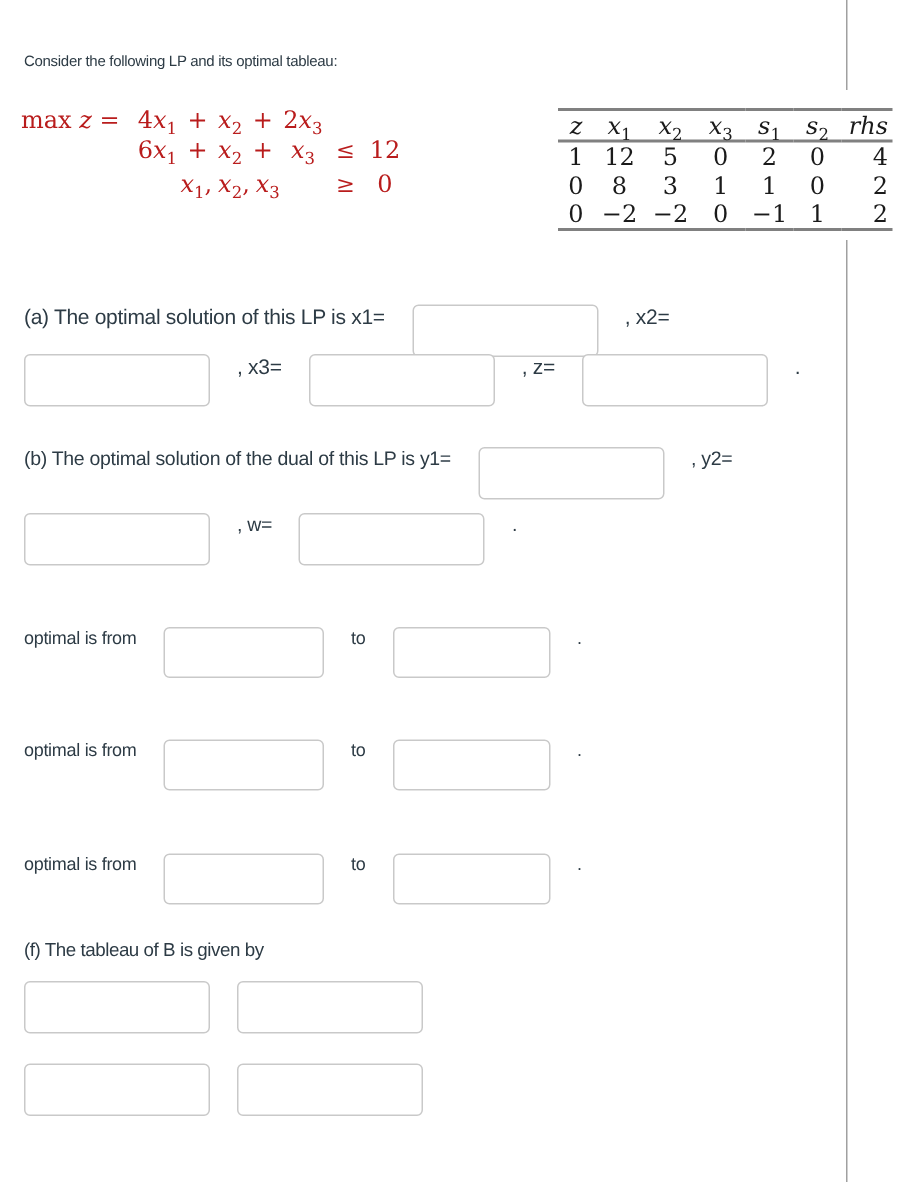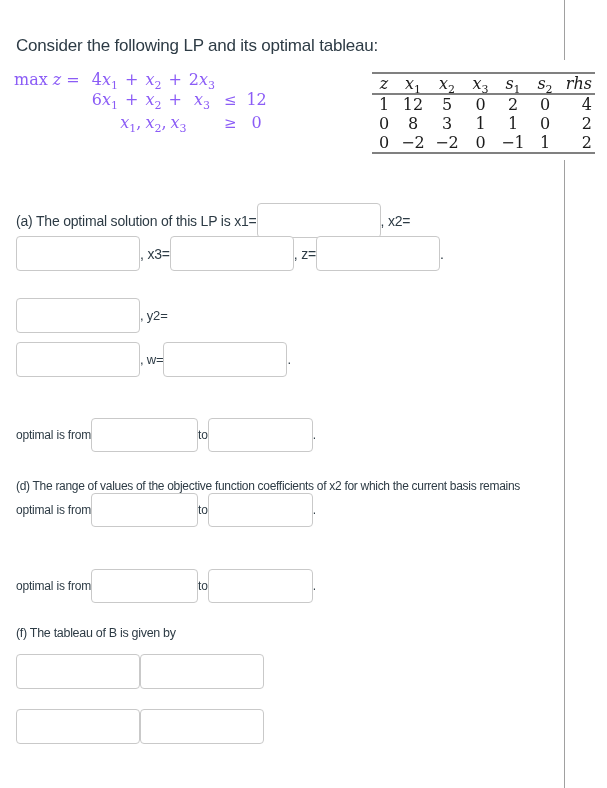--- a/index.html
+++ b/index.html
@@ -1,23 +1,23 @@
 <!DOCTYPE html>
 <html><head>
 <meta charset="utf-8">
 <style>
   html,body{margin:0;padding:0;background:#fff;}
   .page{position:relative;width:607px;height:788px;background:#fff;overflow:hidden;
         font-family:"Liberation Sans",sans-serif;color:#2d3b45;}
   .vline{position:absolute;left:564px;top:0;width:1px;height:788px;background:#a0a0a0;z-index:0;}
-  .title{position:absolute;left:16px;top:36px;font-size:17px;letter-spacing:-0.2px;white-space:nowrap;}
+  .title{position:absolute;left:16px;top:36px;font-size:10px;letter-spacing:-0.2px;white-space:nowrap;}
 
   
   .lp{position:absolute;left:14px;top:70px;border-collapse:collapse;
-      font-family:"DejaVu Serif",serif;font-size:16px;color:#8b5cf6;}
+      font-family:"DejaVu Serif",serif;font-size:16px;color:#b91c1c;}
   .lp td{padding:0;height:20px;text-align:center;white-space:nowrap;vertical-align:baseline;}
   .lp td.kw{text-align:left;padding-right:12px;}
   .lp td.op{text-align:center;padding:0 7px;}
   .lp td.rel{text-align:center;padding:0 9px;font-size:15px;}
   .lp td.rhs{min-width:22px;}
   .lp tr:last-child td{padding-top:3px;}
   .mv{font-style:italic;}
   sub{font-size:11px;font-style:normal;line-height:0;}
   .cm{margin-right:4px;}
 
@@ -25,21 +25,21 @@
   .tabwrap{position:absolute;left:366px;top:60px;width:240px;height:100px;background:#fff;z-index:2;}
   .tab{margin:12px 0 0 6px;border-collapse:collapse;width:223px;
        font-family:"DejaVu Serif",serif;font-size:16px;color:#1a1a1a;
        border-top:2px solid #808080;border-bottom:2px solid #808080;}
   .tab th{font-weight:normal;font-style:italic;height:19px;border-bottom:2px solid #808080;
           text-align:center;padding:0;}
   .tab td{height:19px;text-align:center;padding:0;}
   .tab .rhs-col{text-align:right;padding-right:3px;}
 
   
-  .row{position:absolute;left:16px;display:flex;align-items:center;column-gap:0;
+  .row{position:absolute;left:16px;display:flex;column-gap:18px;
        letter-spacing:-0.2px;z-index:1;}
   .row span{white-space:pre;}
   .qline{position:absolute;left:16px;white-space:nowrap;letter-spacing:-0.3px;z-index:1;}
   .fs-a{font-size:14px;}
   .fs-b{font-size:13px;}
   .fs-c{font-size:12px;}
   .fs-f{font-size:12.5px;}
   input.blank{height:35px;width:124px;border:1px solid #c9c9c9;border-radius:4px;background:#fff;
               box-sizing:border-box;padding:0 6px;font:13px "Liberation Sans",sans-serif;
               color:#2d3b45;outline:none;}
@@ -148,39 +148,39 @@
   <div class="row fs-a" style="top:236px">
     <input class="blank" type="text" style="">
     <span>, x3=</span>
     <input class="blank" type="text" style="">
     <span>, z=</span>
     <input class="blank" type="text" style="">
     <span>.</span>
   </div>
 
   <div class="row fs-b" style="top:298px">
+    <span>(b) The optimal solution of the dual of this LP is y1=</span>
     <input class="blank" type="text" style="">
     <span>, y2=</span>
   </div>
   <div class="row fs-b" style="top:342px">
     <input class="blank" type="text" style="">
     <span>, w=</span>
     <input class="blank" type="text" style="">
     <span>.</span>
   </div>
 
   <div class="row fs-c" style="top:418px">
     <span>optimal is from</span>
     <input class="blank sm w-from" type="text" style="">
     <span>to</span>
     <input class="blank sm w-to" type="text" style="">
     <span>.</span>
   </div>
 
-  <div class="qline fs-c" style="top:479px">(d) The range of values of the objective function coefficients of x2 for which the current basis remains</div>
   <div class="row fs-c" style="top:493px">
     <span>optimal is from</span>
     <input class="blank sm w-from" type="text" style="">
     <span>to</span>
     <input class="blank sm w-to" type="text" style="">
     <span>.</span>
   </div>
 
   <div class="row fs-c" style="top:569px">
     <span>optimal is from</span>

